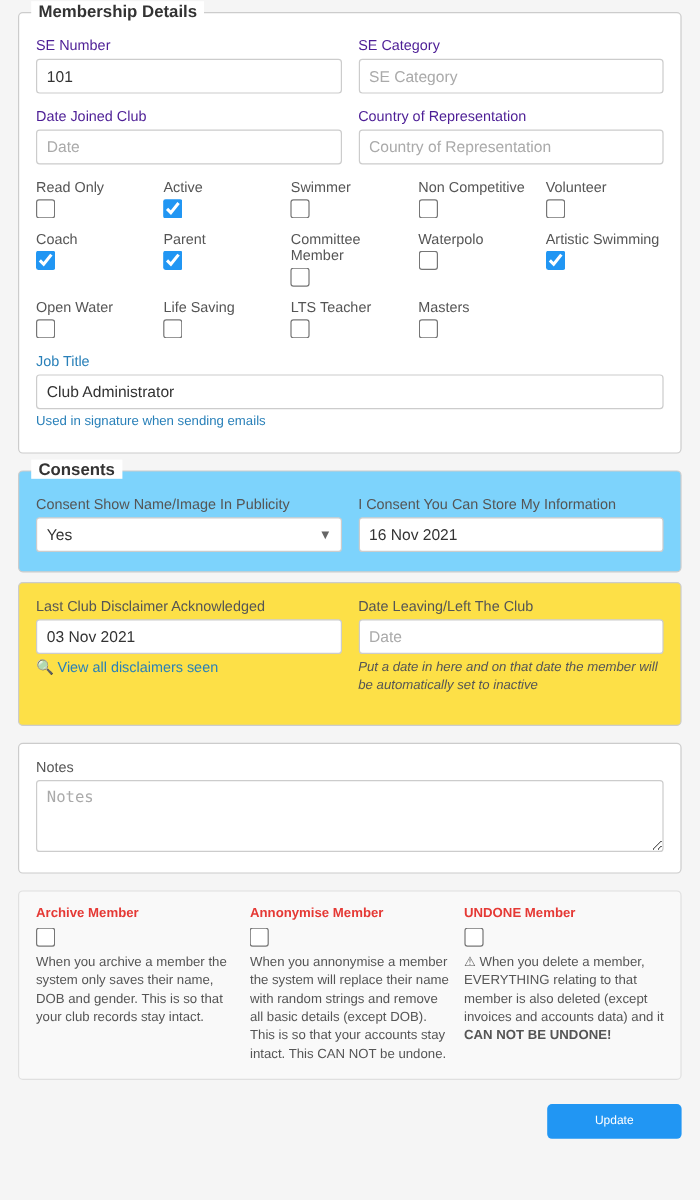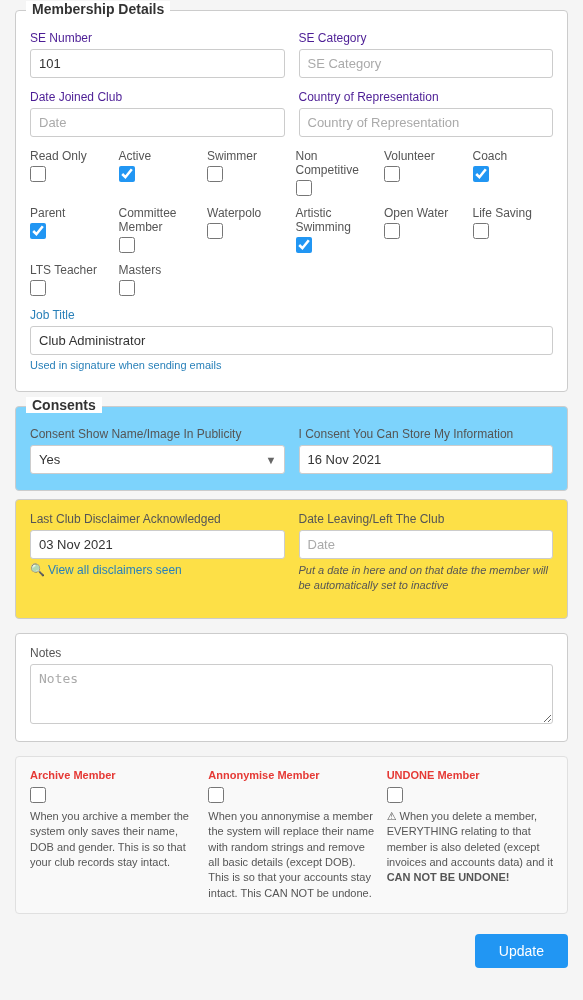--- a/index.html
+++ b/index.html
@@ -59,21 +59,21 @@
       color: #333;
       background: #fff;
       outline: none;
       width: 100%;
     }
     .form-input::placeholder {
       color: #aaa;
     }
     .checkbox-grid {
       display: grid;
-      grid-template-columns: 1fr 1fr 1fr 1fr 1fr 1fr;
+      grid-template-columns: 1fr 1fr 1fr 1fr 1fr;
       gap: 10px 8px;
       margin-bottom: 12px;
     }
     .checkbox-item {
       display: flex;
       flex-direction: column;
       align-items: flex-start;
       gap: 3px;
     }
     .checkbox-item label {
@@ -235,22 +235,22 @@
     .update-row {
       display: flex;
       justify-content: flex-end;
       padding: 6px 0;
     }
     .update-btn {
       background: #2196F3;
       color: #fff;
       border: none;
       border-radius: 4px;
-      padding: 9px 24px;
-      font-size: 14px;
+      padding: 9px 40px;
+      font-size: 10px;
       cursor: pointer;
       font-weight: normal;
     }
   </style>
 </head>
 <body>
 
 <div class="page-wrapper">
 
   <div class="section-box">

